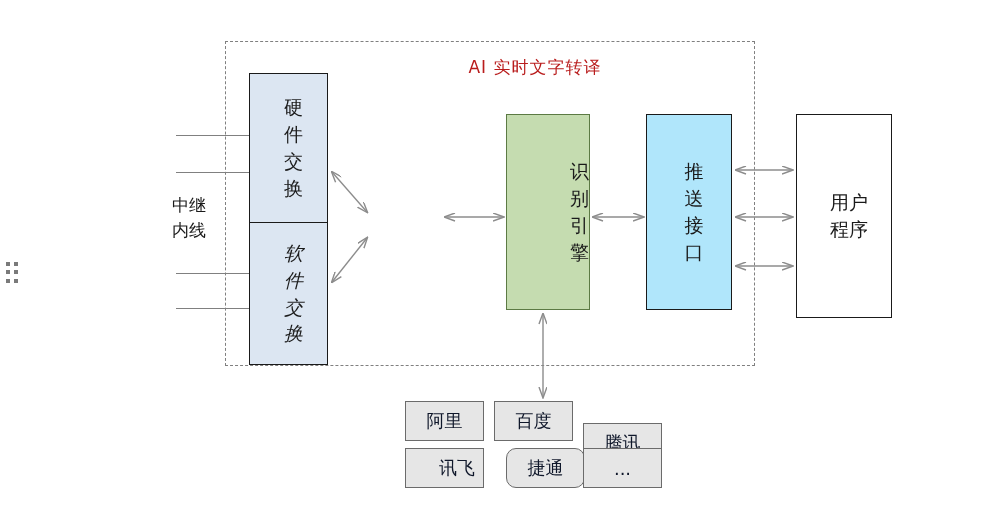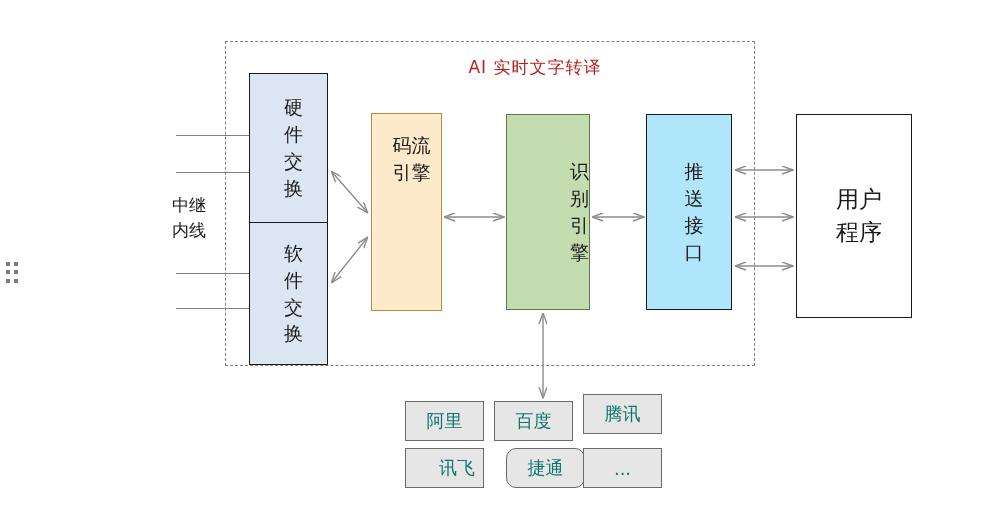--- a/index.html
+++ b/index.html
@@ -67,20 +67,21 @@
     left: 249px; top: 73px;
     width: 79px; height: 150px;
     background: #dce6f2;
     font-size: 19px;
   }
   #node-software {
     left: 249px; top: 222px;
     width: 79px; height: 143px;
     background: #dce6f2;
     font-size: 19px;
+    font-style: italic;
   }
   #node-stream {
     left: 371px; top: 113px;
     width: 71px; height: 198px;
     background: #fdeaca;
     border-color: #b08d3f;
     align-items: flex-start;
     padding-top: 18px;
     font-size: 19px;
   }
@@ -94,36 +95,36 @@
   }
   #node-push {
     left: 646px; top: 114px;
     width: 86px; height: 196px;
     background: #b0e6fb;
     border-color: #1a1a1a;
     font-size: 19px;
   }
   #node-userapp {
     left: 796px; top: 114px;
-    width: 116px; height: 204px;
+    width: 96px; height: 204px;
     background: #ffffff;
     border-color: #1a1a1a;
-    font-size: 23px;
+    font-size: 19px;
   }
 
   
   .vendor {
     box-sizing: border-box;
     border: 1.2px solid #6b6b6b;
     background: #e6e6e6;
     display: flex;
     align-items: center;
     justify-content: center;
     font-size: 18px;
-    color: #0f766e;
+    color: #0f172a;
     width: 79px;
     height: 40px;
   }
 
   
   .trunk-label {
     left: 172px; top: 193px;
     width: 56px;
     text-align: left;
     font-size: 17px;
@@ -171,43 +172,40 @@
   </div>
 
   <div class="abs node" id="node-hardware">
     <span style="display:block;width:1em;word-break:break-all;">硬件交换</span>
   </div>
 
   <div class="abs node" id="node-software">
     <span style="display:block;width:1em;word-break:break-all;">软件交换</span>
   </div>
 
-  <div class="abs node" id="node-stream">
-    <span style="display:block;width:2.1em;word-break:break-all;">码流引擎</span>
-  </div>
 
   <div class="abs node" id="node-recognize">
     <span style="display:block;width:1em;word-break:break-all;">识别引擎</span>
   </div>
 
   <div class="abs node" id="node-push">
     <span style="display:block;width:1em;word-break:break-all;">推送接口</span>
   </div>
 
   <div class="abs node" id="node-userapp">
     <span style="display:block;width:2.1em;word-break:break-all;">用户程序</span>
   </div>
 
   <div class="abs vendor" style="left:405px;top:401px;">
     <span>阿里</span>
   </div>
   <div class="abs vendor" style="left:494px;top:401px;">
     <span>百度</span>
   </div>
-  <div class="abs vendor" style="left:583px;top:394px;">
+  <div class="abs vendor" style="left:583px;top:423px;">
     <span>腾讯</span>
   </div>
 
   <div class="abs vendor" style="left:405px;top:448px;padding-left:25px;">
     <span>讯飞</span>
   </div>
   <div class="abs vendor" style="left:506px;top:448px;border-radius:10px;">
     <span>捷通</span>
   </div>
   <div class="abs vendor" style="left:583px;top:448px;">

